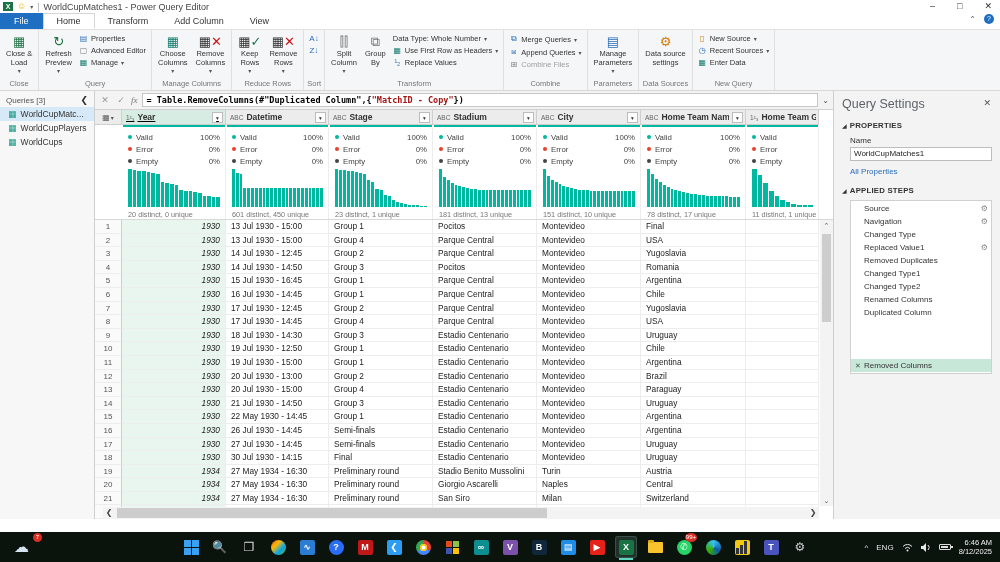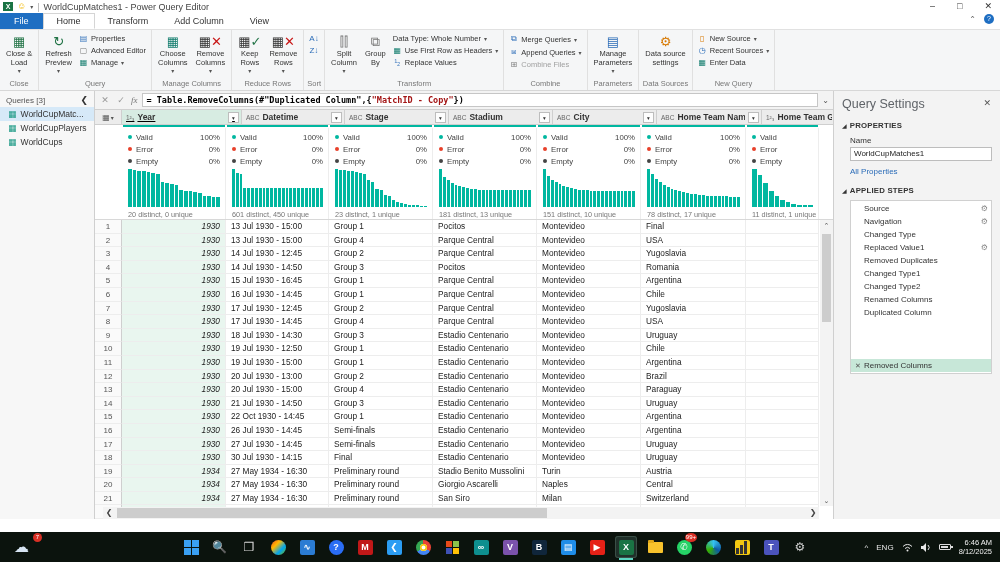--- a/index.html
+++ b/index.html
@@ -403,21 +403,21 @@
         </div>
         <span class="fbar-expand">⌄</span>
       </div>
 
       <div class="grid">
         <div class="ghead" id="ghead">
           <div class="gcorner">
               <span>▦</span>
               <span class="drop">▾</span>
             </div>
-        <div class="gh-cell selcol" style="width: 120px; text-decoration: underline;">
+        <div class="gh-cell selcol" style="width: 104px; text-decoration: underline;">
               <span class="gh-type">1²₃</span>
               <span class="gh-name">Year</span>
               <span class="gh-filter">▾</span>
             </div>
             <div class="gh-cell" style="width: 103px;">
               <span class="gh-type">ABC</span>
               <span class="gh-name">Datetime</span>
               <span class="gh-filter">▾</span>
             </div>
             <div class="gh-cell" style="width: 104px;">
@@ -896,21 +896,21 @@
               <div class="gcell" style="width: 103px;">21 Jul 1930 - 14:50</div>
               <div class="gcell" style="width: 104px;">Group 3</div>
               <div class="gcell" style="width: 104px;">Estadio Centenario</div>
               <div class="gcell" style="width: 104px;">Montevideo</div>
               <div class="gcell" style="width: 105px;">Uruguay</div>
               <div class="gcell" style="width: 73px;"></div>
             </div>
             <div class="grow">
               <div class="gnum">15</div>
               <div class="gcell selcol" style="width: 104px;">1930</div>
-              <div class="gcell" style="width: 103px;">22 Oct 1930 - 14:45</div>
+              <div class="gcell" style="width: 103px;">22 May 1930 - 14:45</div>
               <div class="gcell" style="width: 104px;">Group 1</div>
               <div class="gcell" style="width: 104px;">Estadio Centenario</div>
               <div class="gcell" style="width: 104px;">Montevideo</div>
               <div class="gcell" style="width: 105px;">Argentina</div>
               <div class="gcell" style="width: 73px;"></div>
             </div>
             <div class="grow">
               <div class="gnum">16</div>
               <div class="gcell selcol" style="width: 104px;">1930</div>
               <div class="gcell" style="width: 103px;">26 Jul 1930 - 14:45</div>

